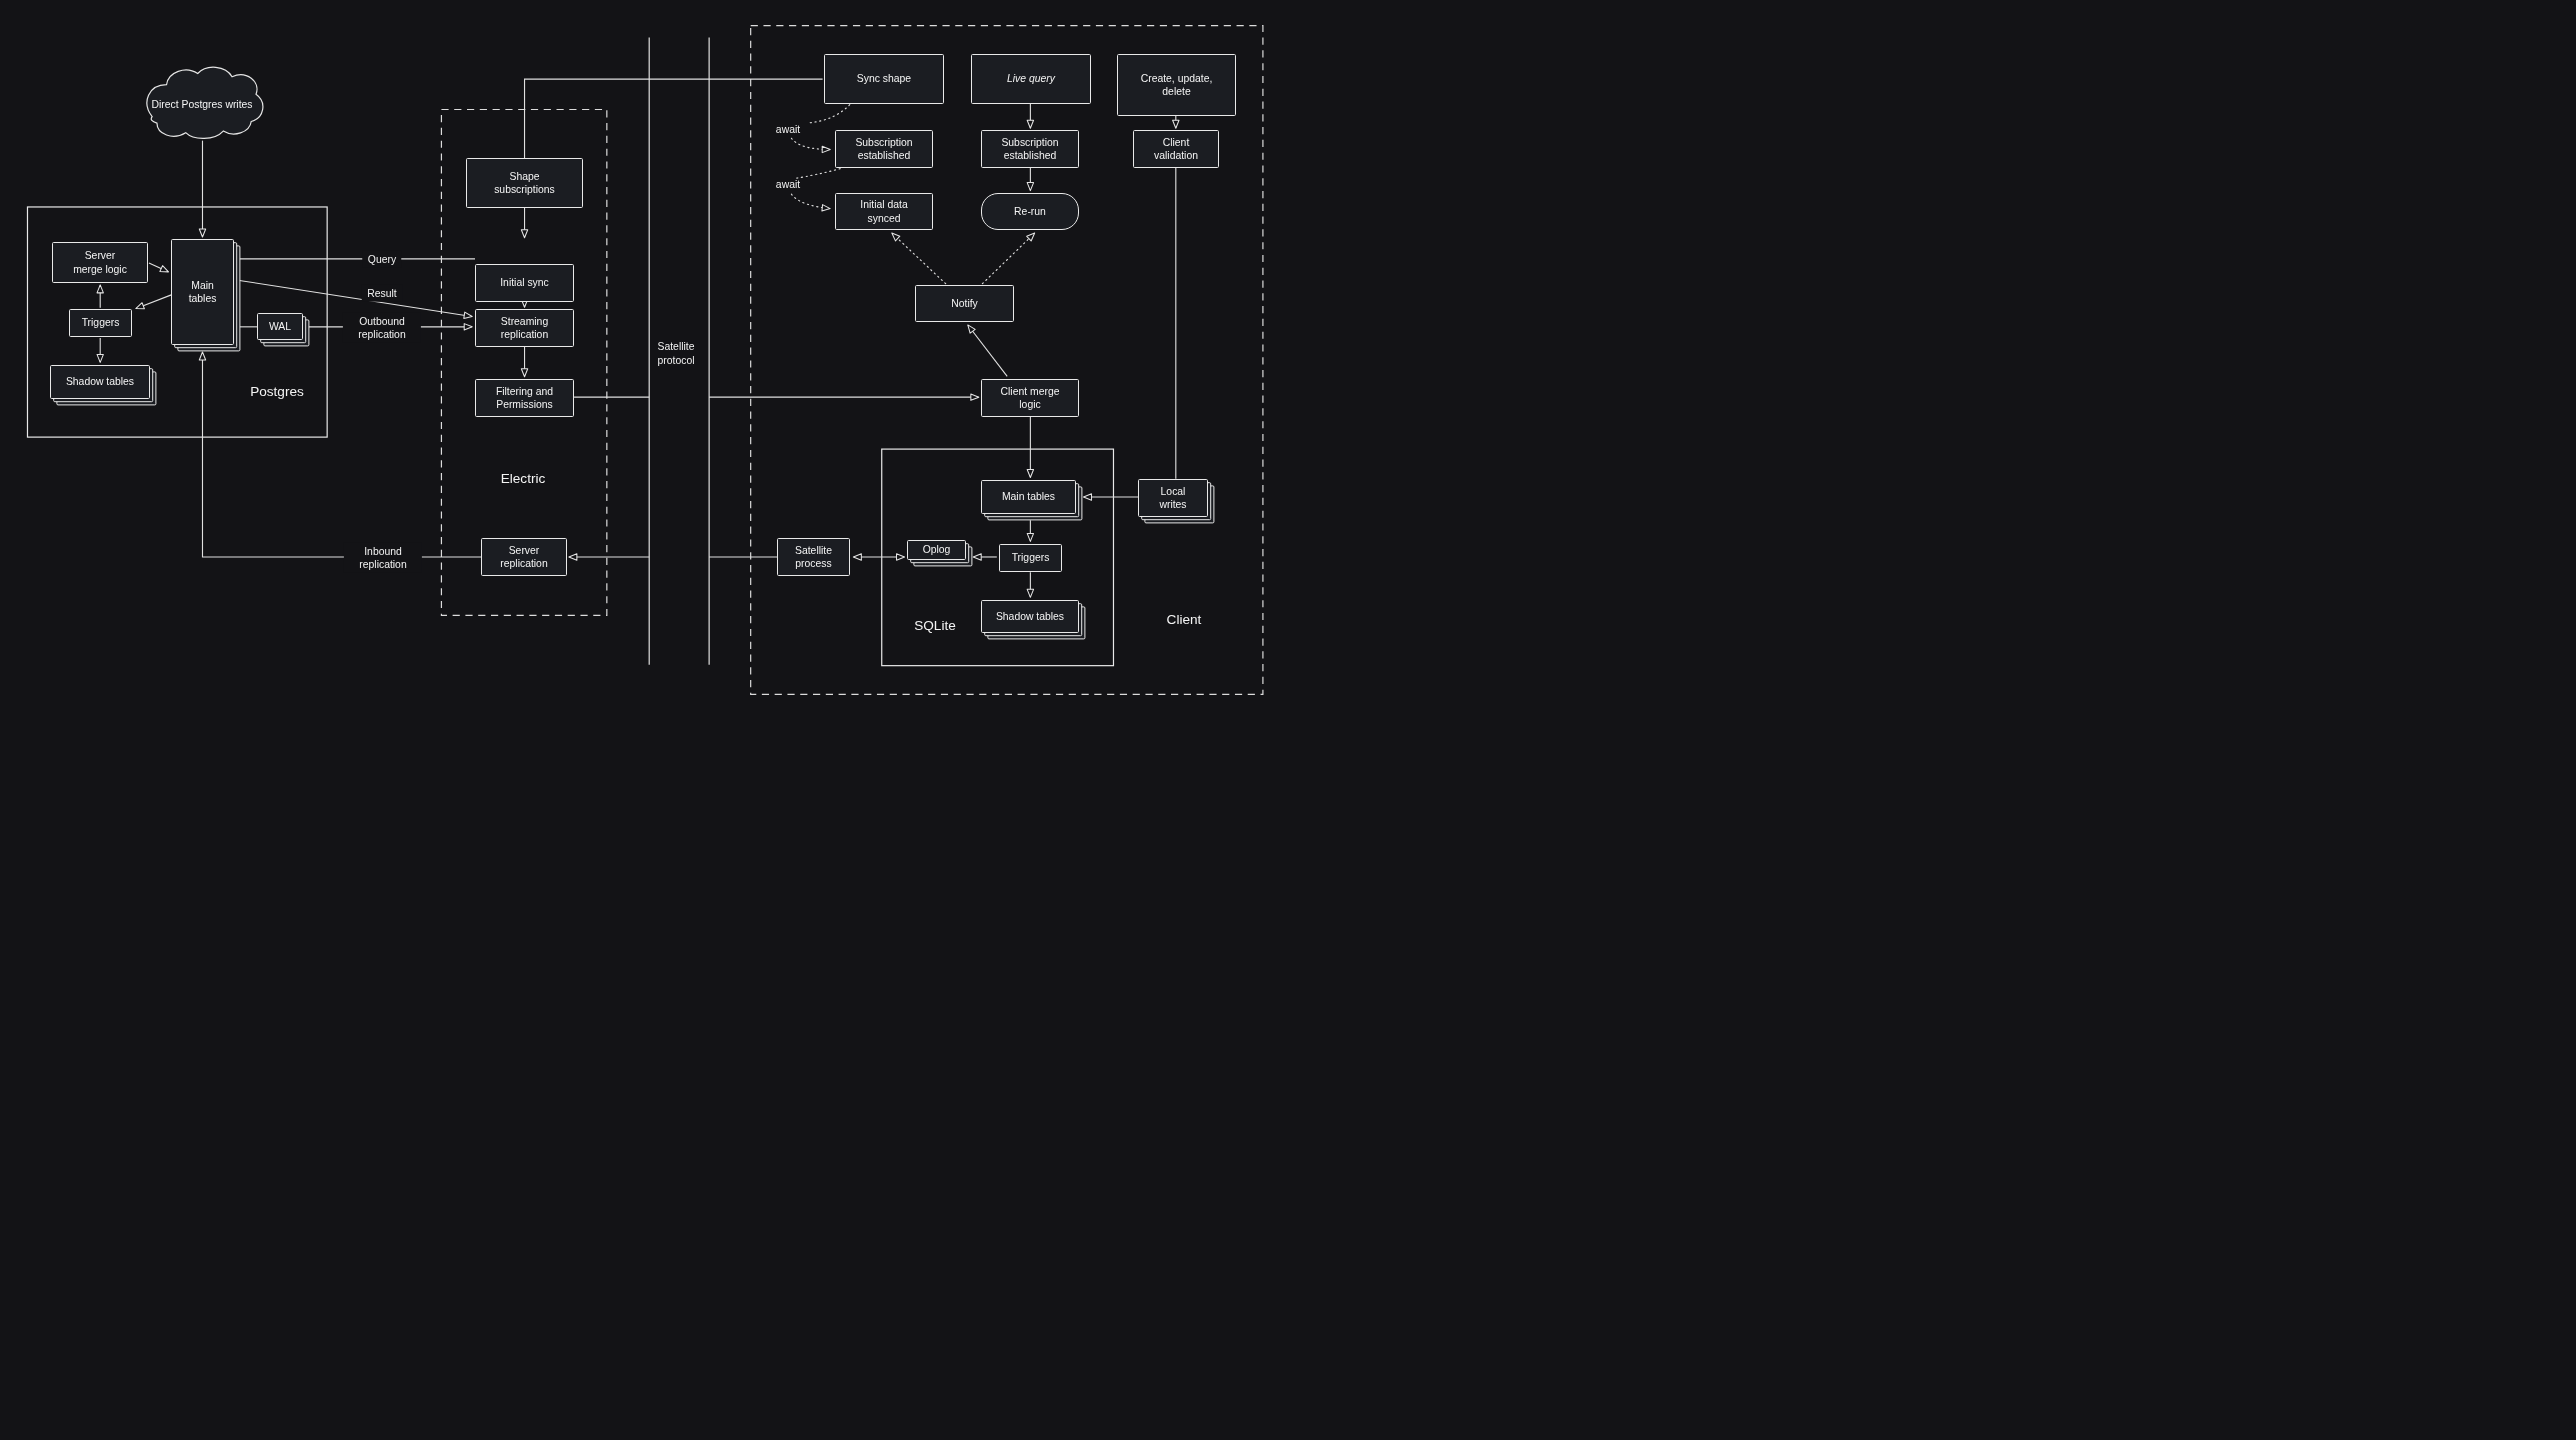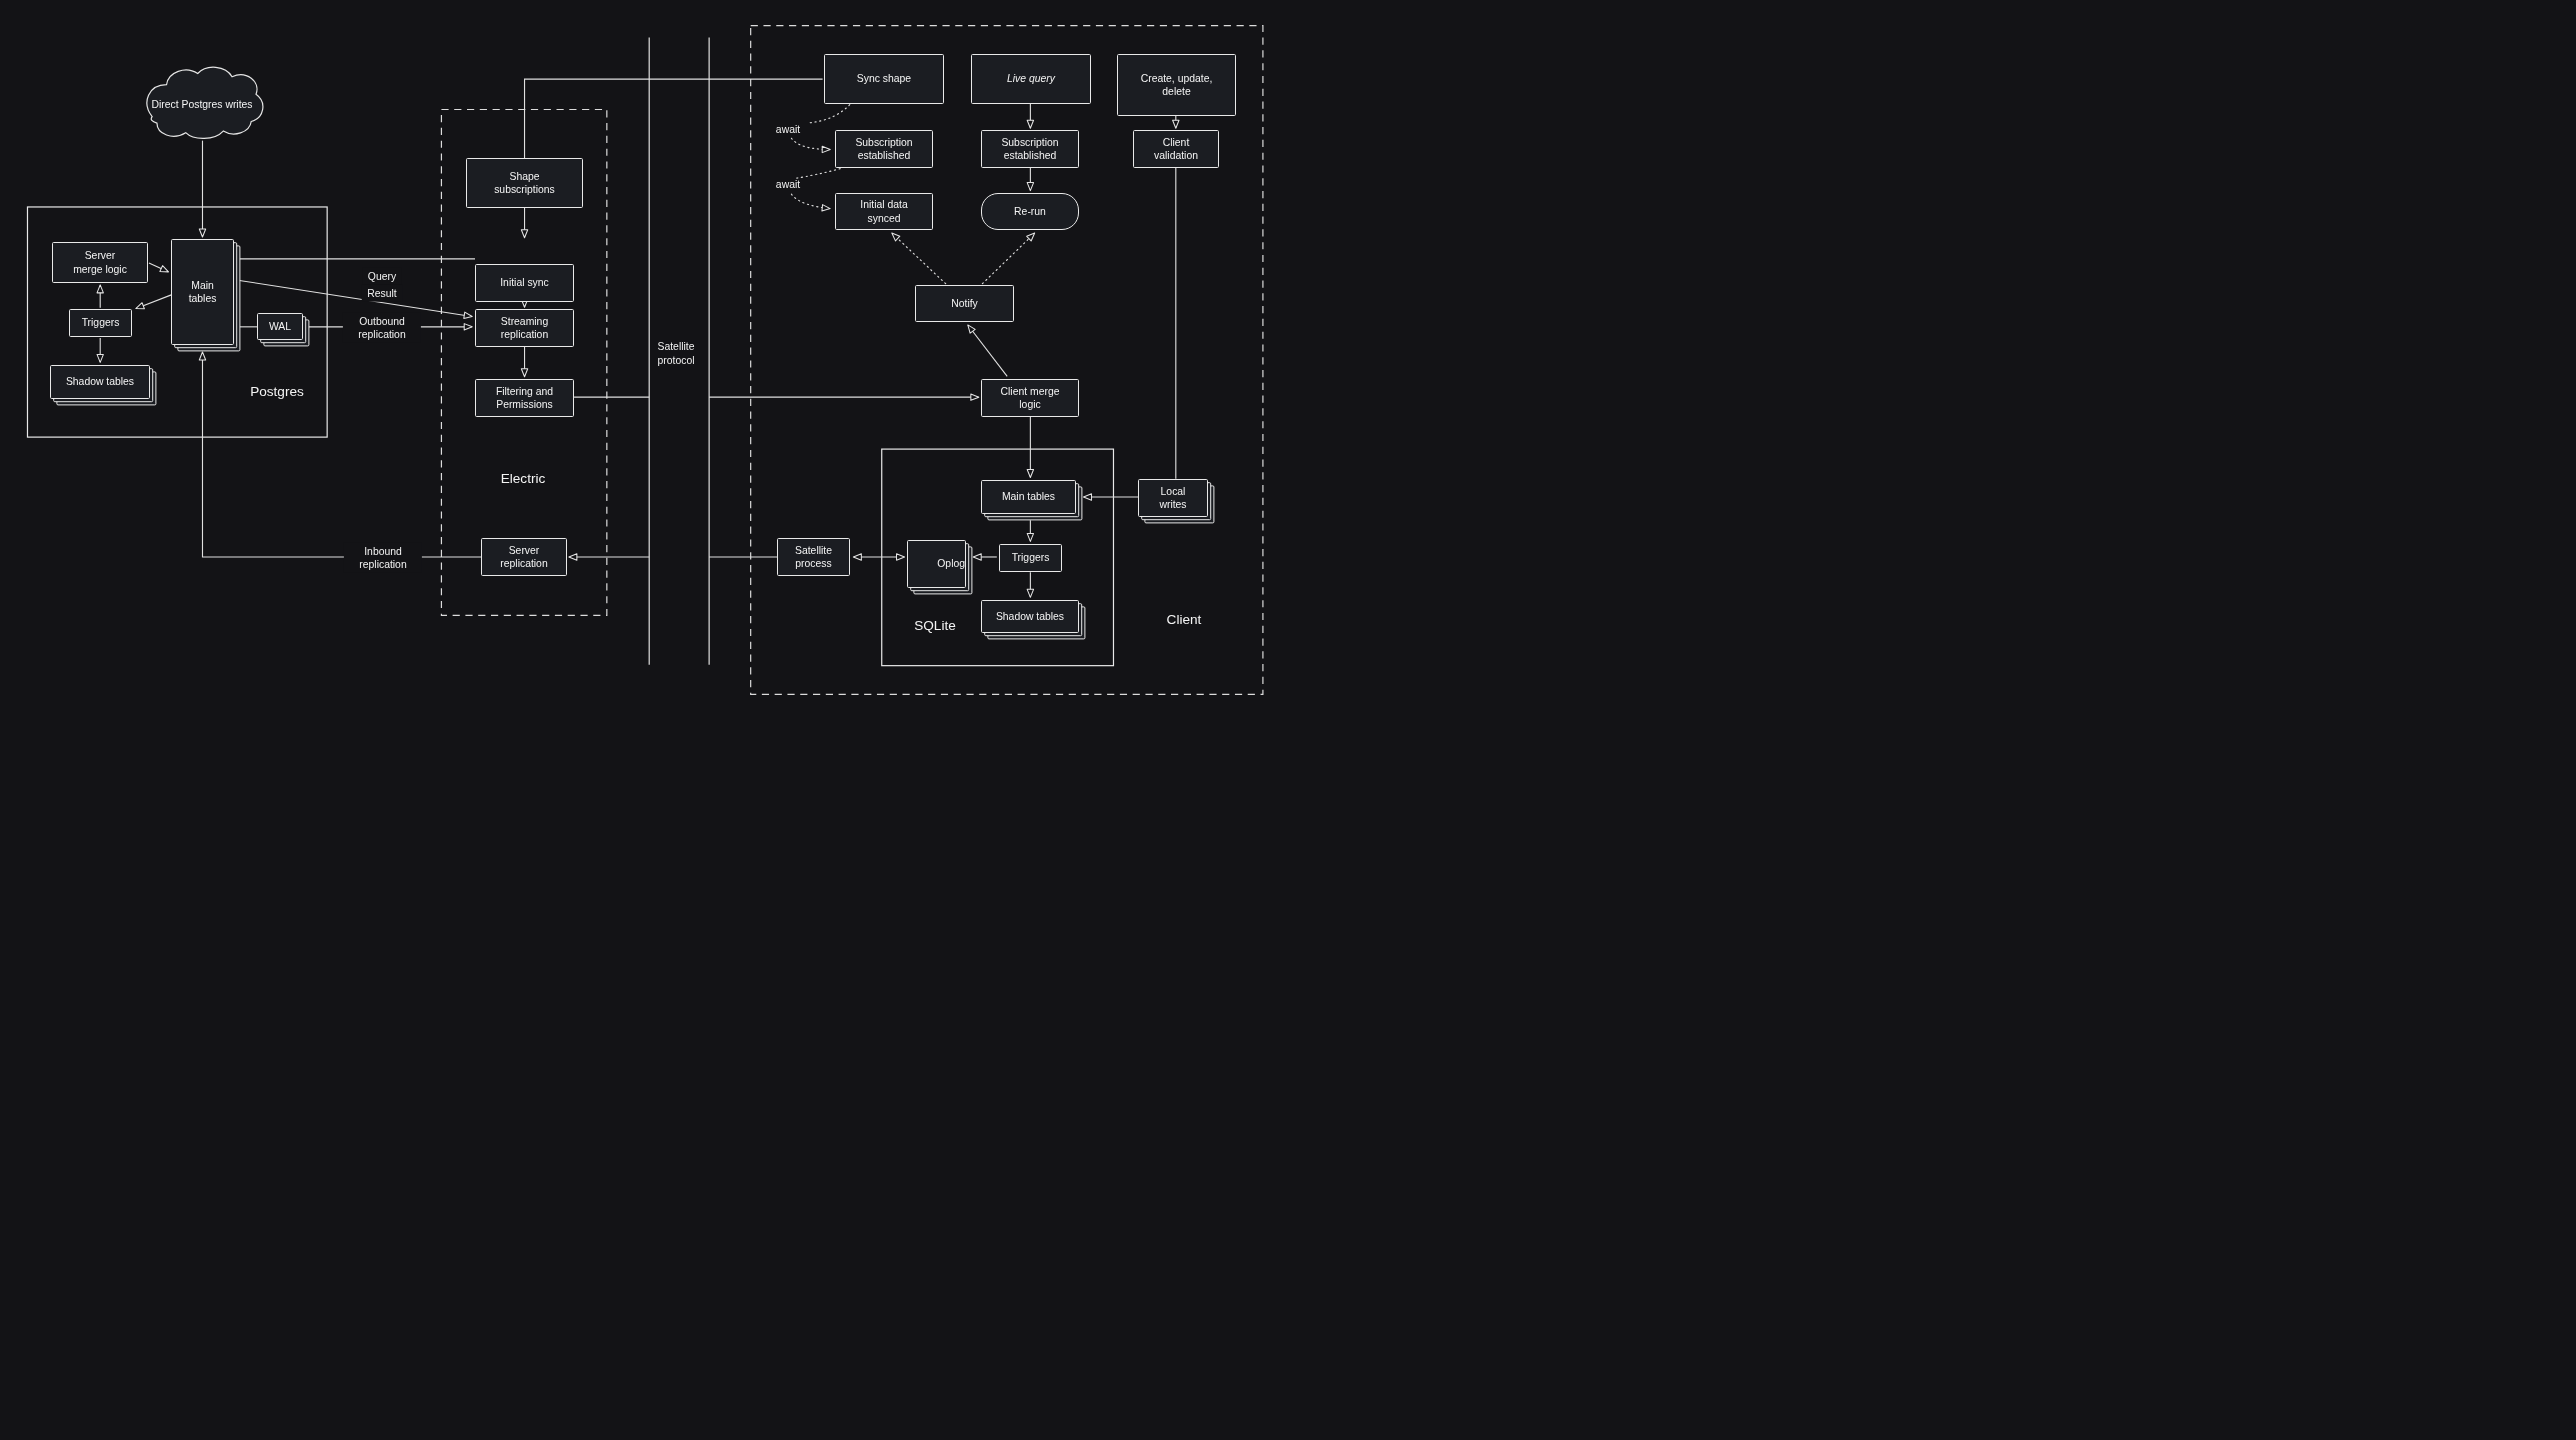--- a/index.html
+++ b/index.html
@@ -37,21 +37,21 @@
   .pos-lq{left:971px;top:54px;width:120px;height:50px;font-style:italic;}
   .pos-cud{left:1117px;top:54px;width:119px;height:62px;}
   .pos-se1{left:835px;top:130px;width:98px;height:38px;}
   .pos-se2{left:981px;top:130px;width:98px;height:38px;}
   .pos-cv{left:1133px;top:130px;width:86px;height:38px;}
   .pos-ids{left:835px;top:193px;width:98px;height:37px;}
   .pos-rr{left:981px;top:193px;width:98px;height:37px;border-radius:17px;}
   .pos-nf{left:915px;top:285px;width:99px;height:37px;}
   .pos-cml{left:981px;top:379px;width:98px;height:38px;}
   .pos-mts{left:981px;top:480px;width:95px;height:34px;}
-  .pos-op{left:907px;top:540px;width:59px;height:48px;justify-content:flex-end;}
+  .pos-op{left:907px;top:540px;width:59px;height:20px;}
   .pos-trsq{left:999px;top:544px;width:63px;height:28px;}
   .pos-shsq{left:981px;top:600px;width:98px;height:33px;}
   .pos-sp{left:777px;top:538px;width:73px;height:38px;}
   .pos-lw{left:1138px;top:479px;width:70px;height:38px;}
 </style>
 </head>
 <body>
 
 <div id="canvas">
 
@@ -153,21 +153,21 @@
     <span style="max-width:64px;">Streaming replication</span>
   </div>
   <div class="node pos-fp">
     <span style="max-width:72px;">Filtering and Permissions</span>
   </div>
   <div class="node pos-sv">
     <span style="max-width:56px;">Server replication</span>
   </div>
   <div class="ctitle" style="left:523px;top:478px;">Electric</div>
 
-  <div class="lbl bg" style="left:382px;top:259px;margin-top:17px;">Query</div>
+  <div class="lbl bg" style="left:382px;top:259px;">Query</div>
   <div class="lbl bg" style="left:382px;top:293px;">Result</div>
   <div class="lbl bg wrap" style="left:382px;top:328px;width:67px;">Outbound replication</div>
   <div class="lbl bg wrap" style="left:383px;top:558px;width:67px;">Inbound replication</div>
   <div class="lbl wrap" style="left:676px;top:354px;width:54px;">Satellite protocol</div>
   <div class="lbl" style="left:788px;top:130px;">await</div>
   <div class="lbl" style="left:788px;top:185px;">await</div>
 
   <div class="node pos-sync">
     <span>Sync shape</span>
   </div>

